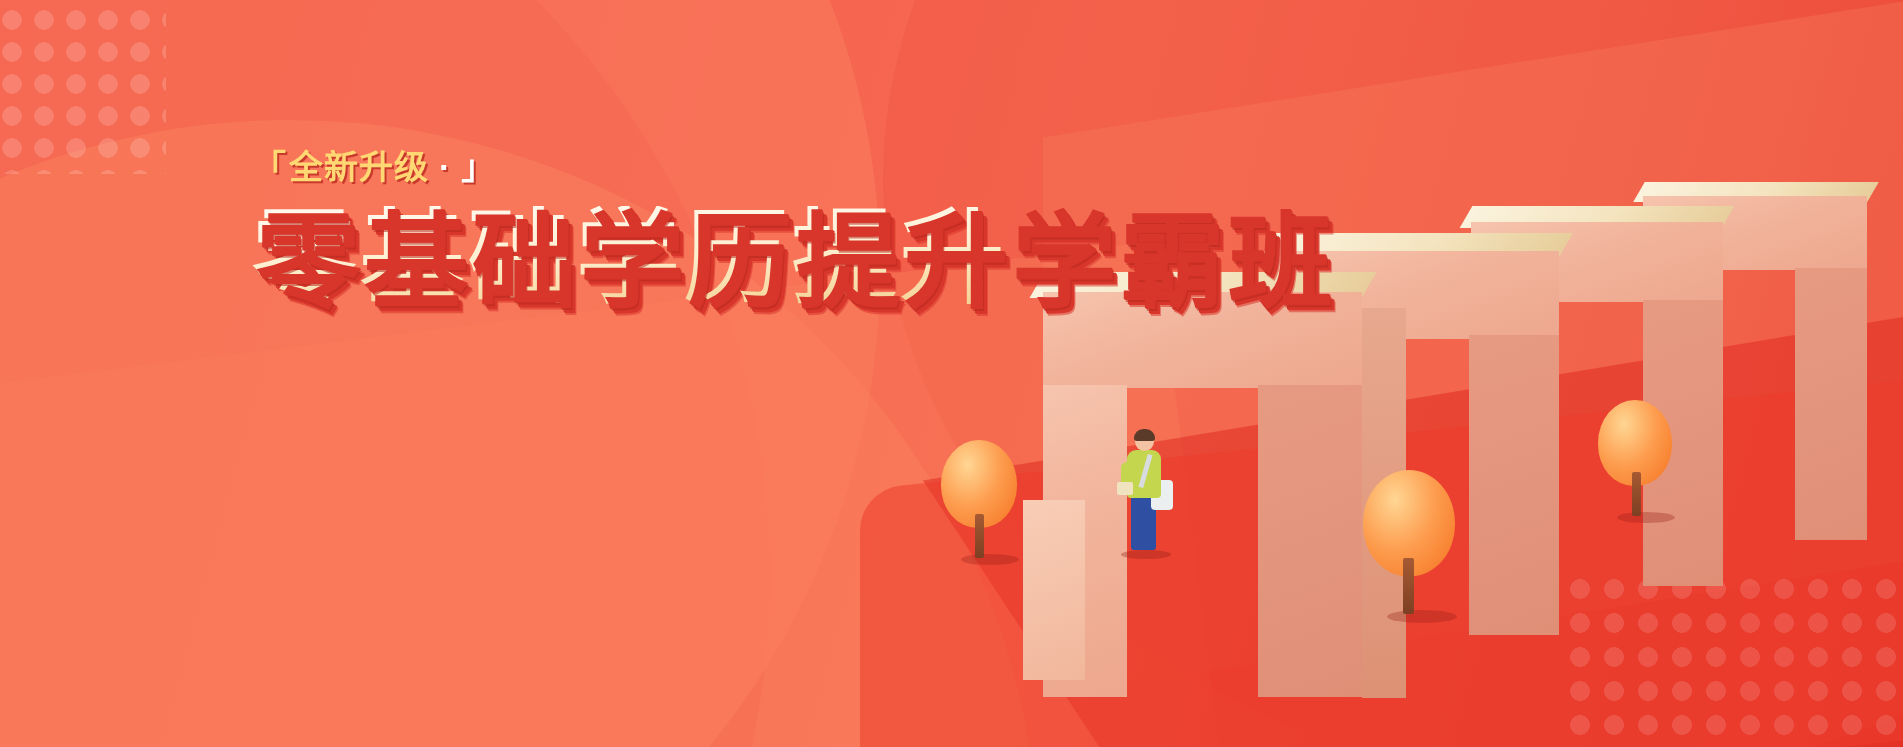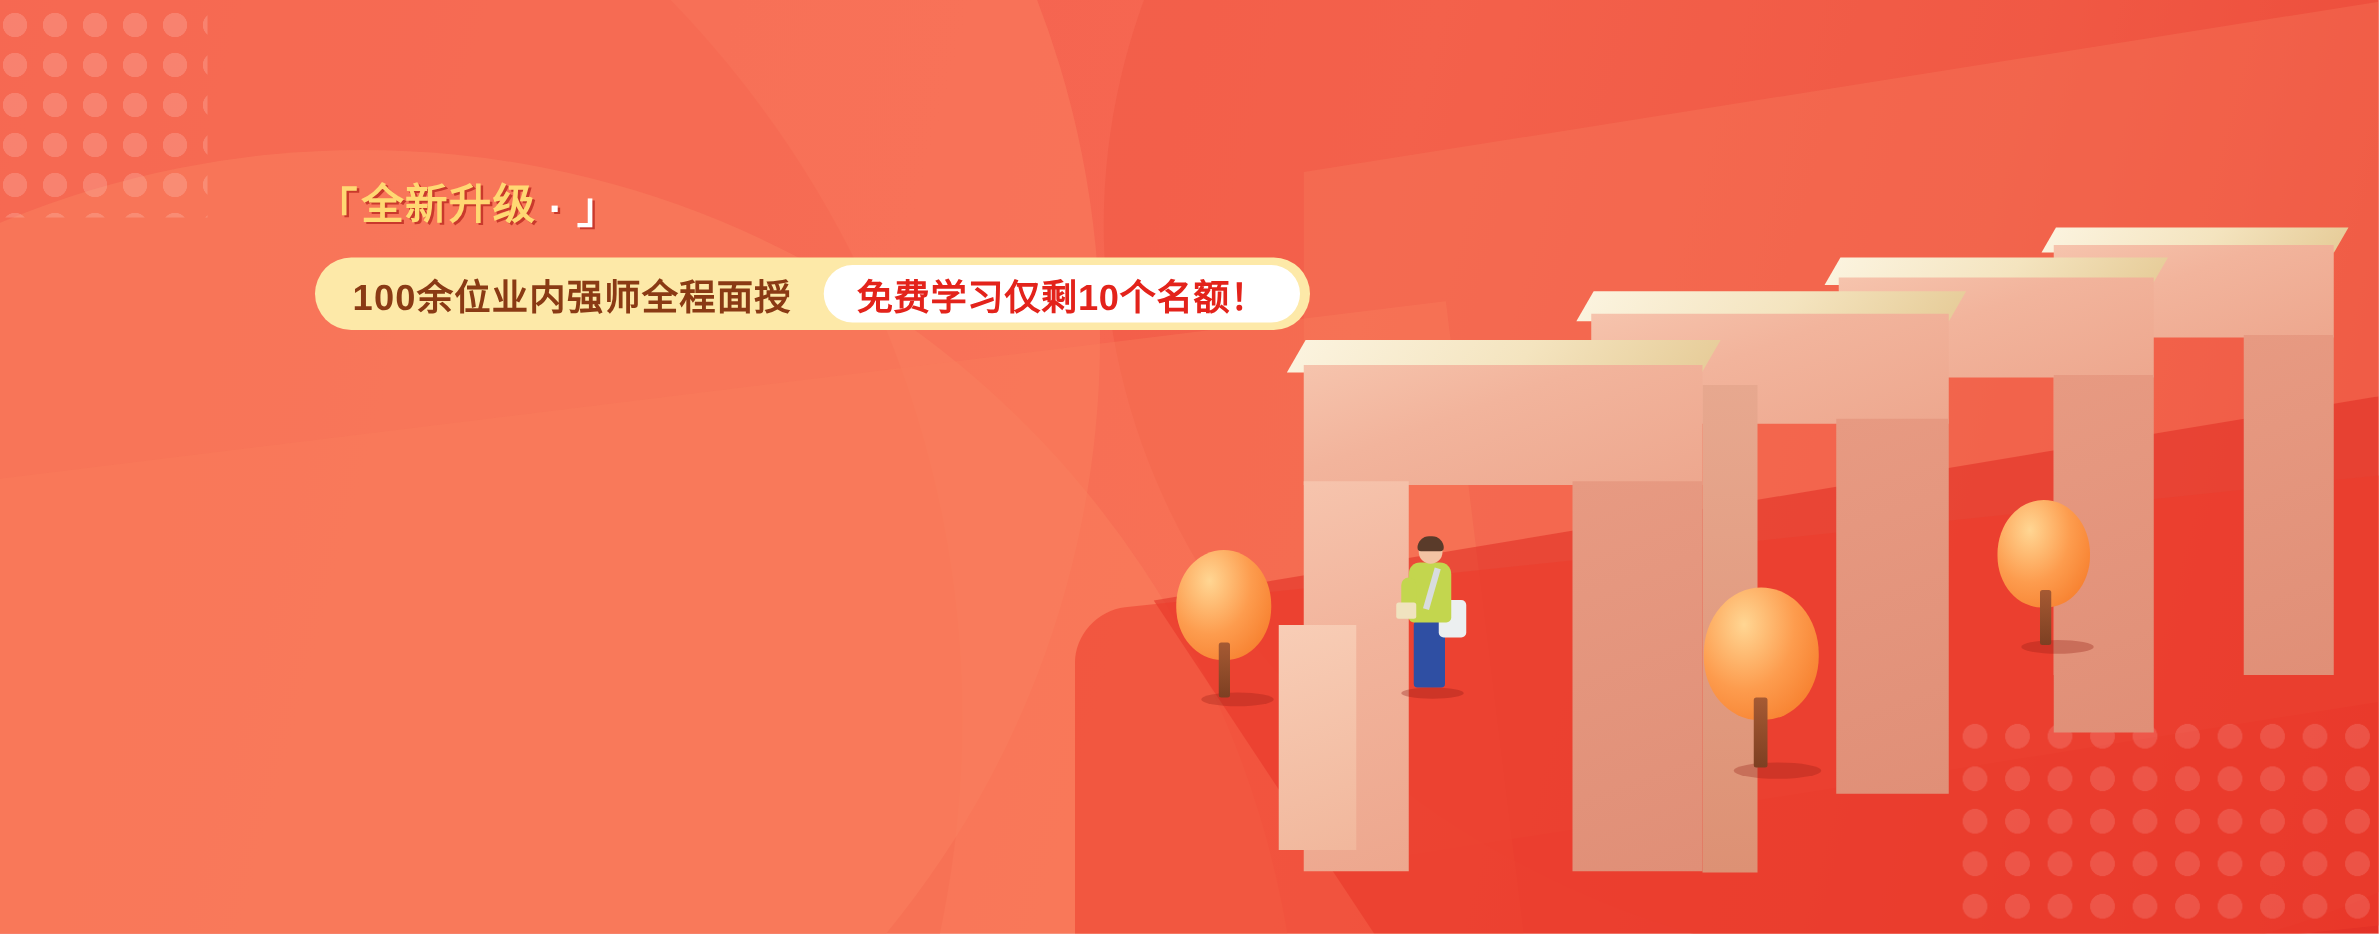--- a/index.html
+++ b/index.html
@@ -118,21 +118,20 @@
   }
   .subtitle .bracket{
     color:#ffd873;
     text-shadow:2px 2px 0 #c9392c;
     margin-right:2px;
     font-weight:700;
   }
   .subtitle .gold{
     color:#ffd873;
     text-shadow:2px 2px 0 #c9392c;
-    font-family:Liberation Mono, monospace;
   }
   .subtitle .sep{
     color:#ffffff;
     text-shadow:2px 2px 0 #c9392c;
     padding:0 10px;
   }
   .subtitle .white{
     color:#ffffff;
     text-shadow:2px 2px 0 #c9392c;
   }
@@ -389,21 +388,18 @@
 
   <div class="copy">
 
     <div class="subtitle">
       <span class="bracket">「</span>
       <span class="gold">全新升级</span>
       <span class="sep">·</span>
       <span class="white">」</span>
     </div>
 
-
-    <div class="pill">
-      <span class="pill-left">100余位业内强师全程面授</span>
-      <span class="pill-chip">免费学习仅剩10个名额！</span>
-    </div>
+    <div class="title">零基础学历提升学霸班</div>
+
 
   </div>
 
 </div>
 
 </body></html>

